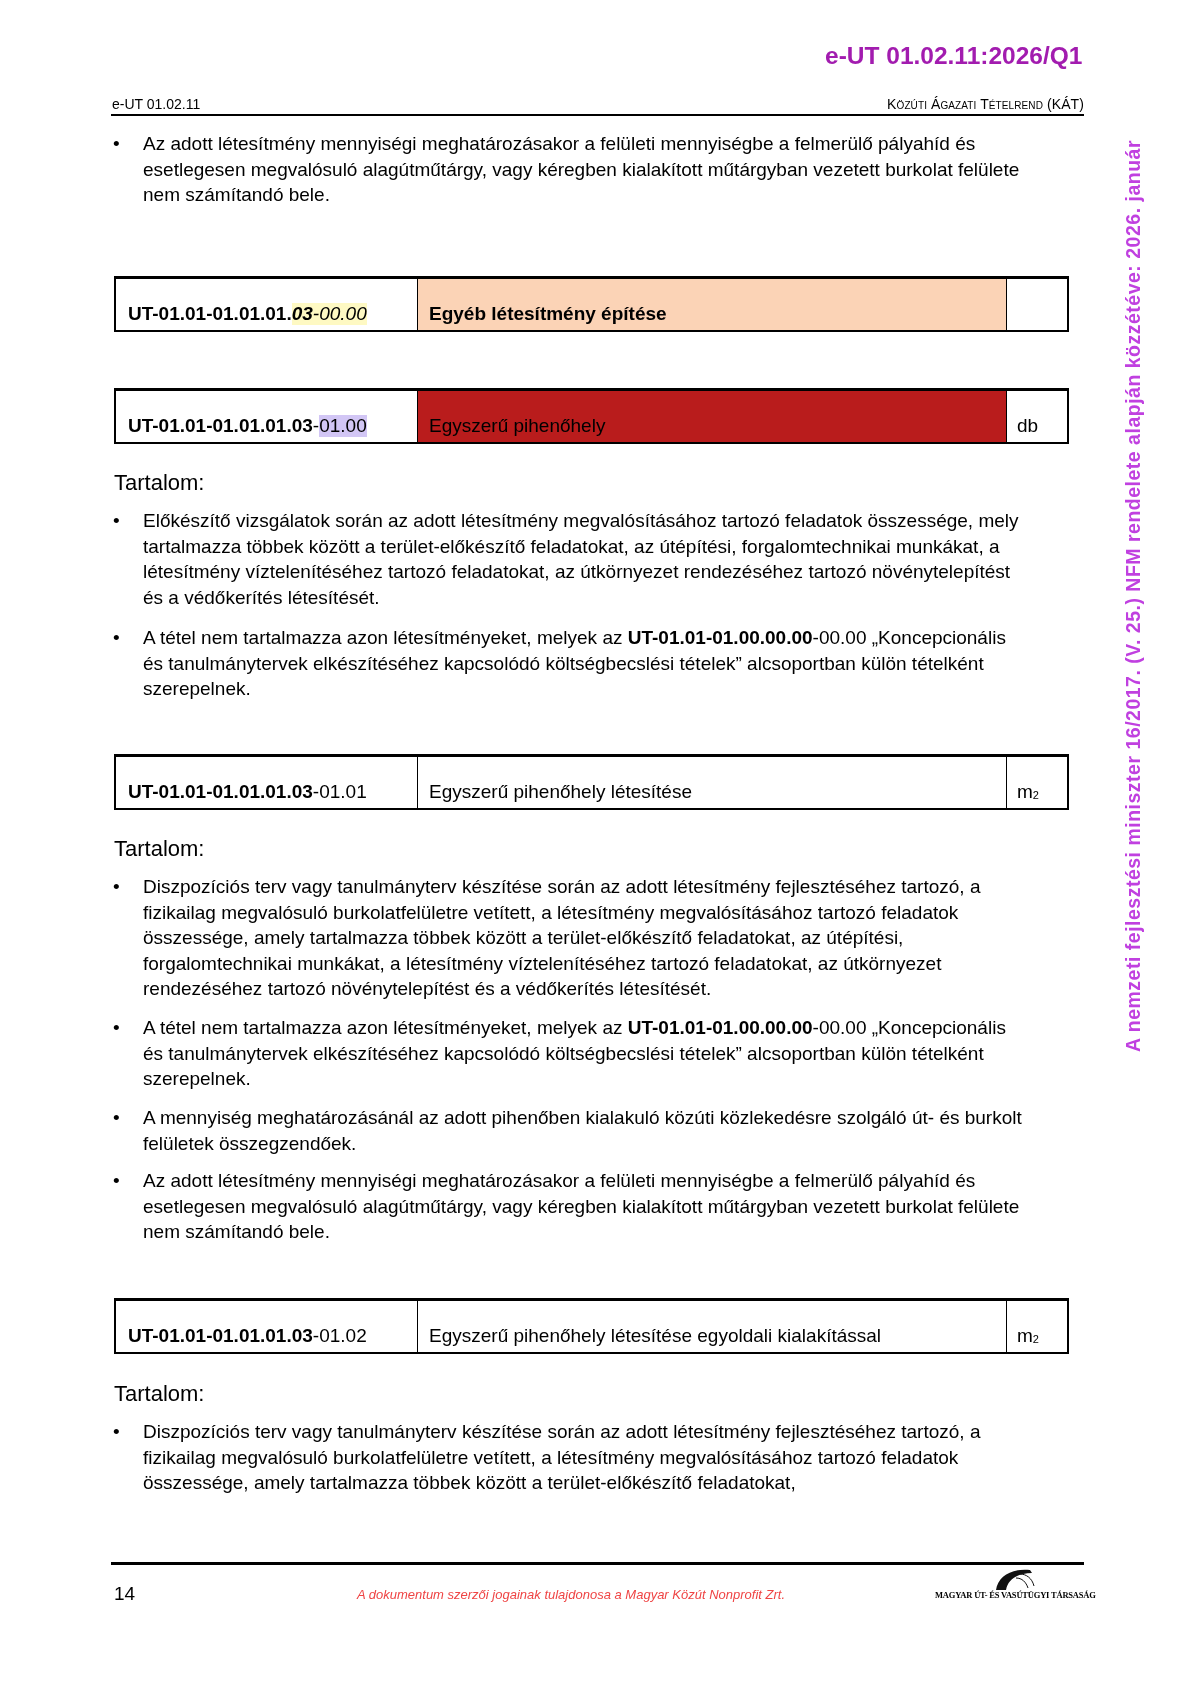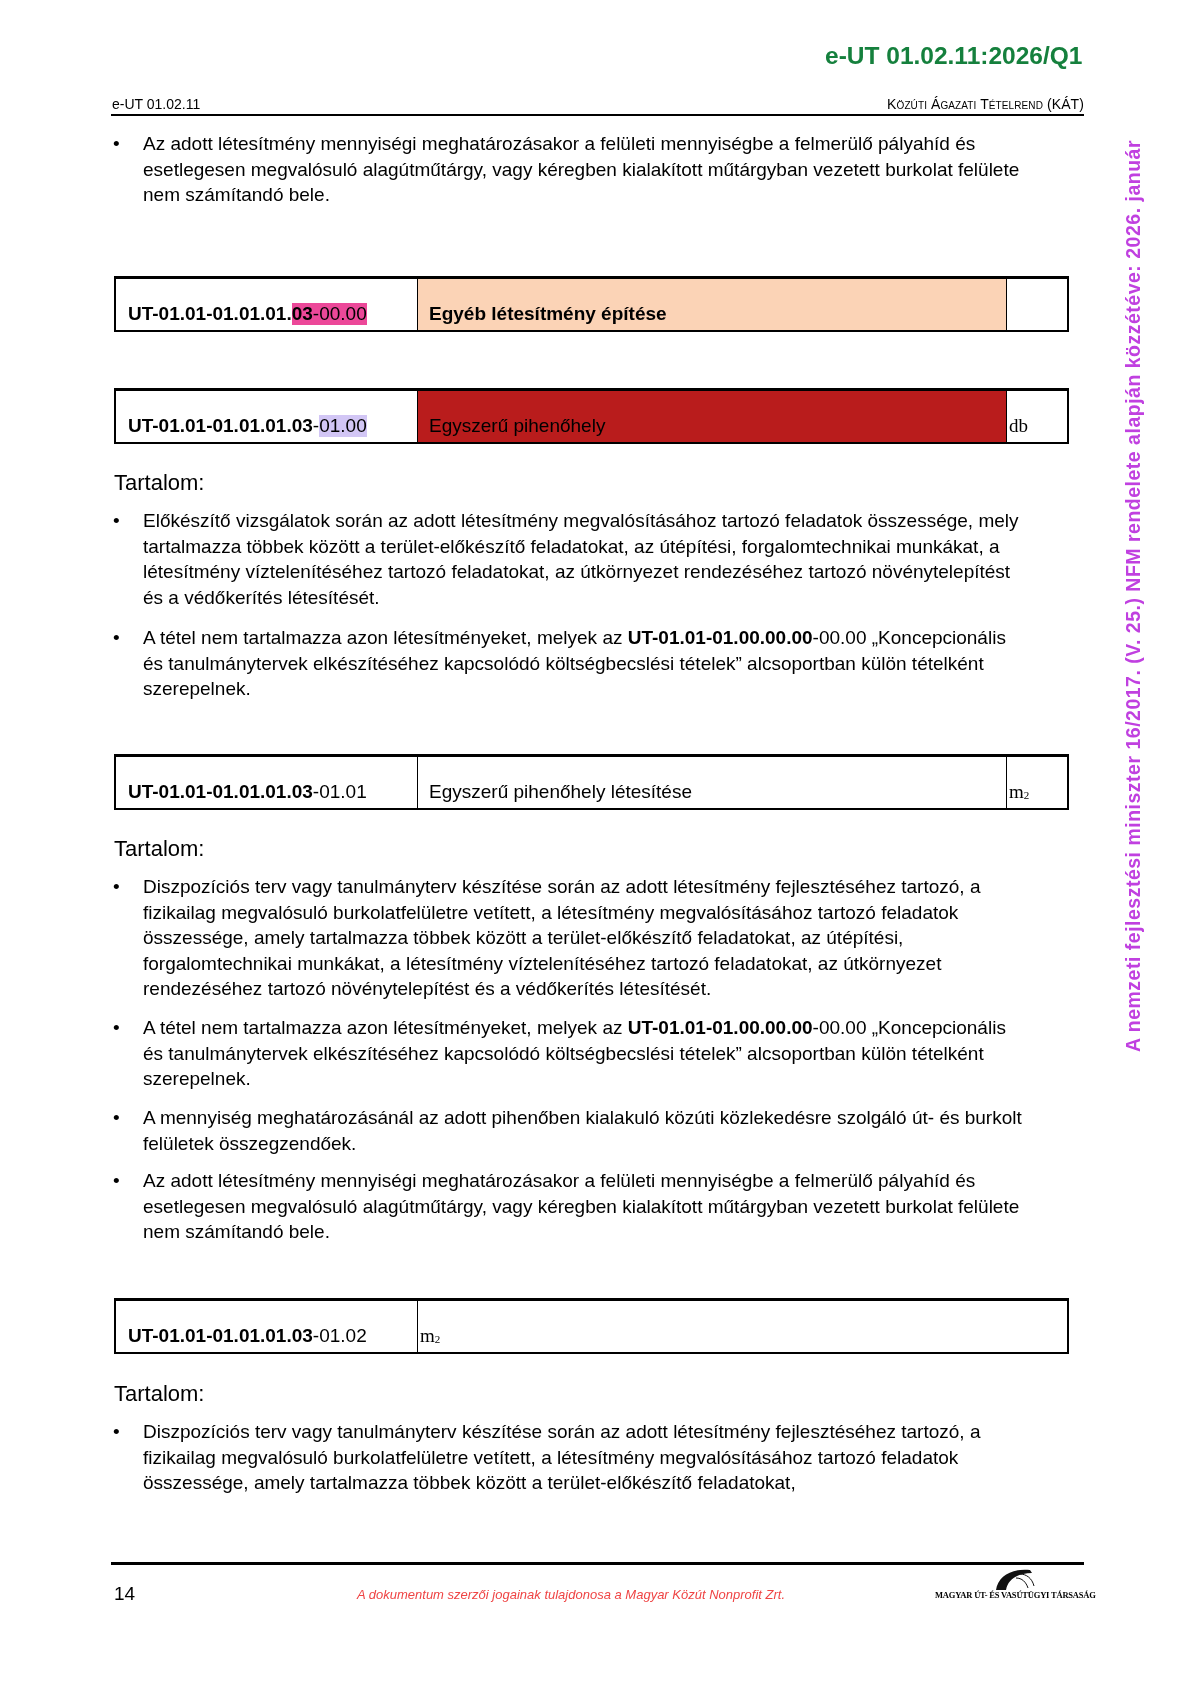--- a/index.html
+++ b/index.html
@@ -1,32 +1,32 @@
 <!DOCTYPE html>
 <html><head>
 <meta charset="utf-8">
 <style>
   html, body { margin:0; padding:0; background:#ffffff; }
   body { width:1190px; height:1684px; position:relative; overflow:hidden;
          font-family:"Liberation Sans", sans-serif; color:#000; }
   .abs { position:absolute; }
-  .doc-id { left:825px; top:42px; font-size:24.5px; font-weight:bold; color:#15803d; white-space:nowrap; }
+  .doc-id { left:825px; top:42px; font-size:24.5px; font-weight:bold; color:#a21caf; white-space:nowrap; }
   .hdr-left { left:112px; top:96px; font-size:14px; white-space:nowrap; }
   .hdr-right { right:106px; top:96px; font-size:14px; white-space:nowrap; font-variant:small-caps; letter-spacing:0.1px; }
   .hdr-rule { left:111px; top:114px; width:973px; height:2px; background:#000; }
   .bullet { left:113px; width:960px; font-size:19px; line-height:25.5px; }
   .bullet .dot { position:absolute; left:0; top:0; width:14px; }
   .bullet .txt { margin-left:30px; display:block; }
   .bullet b { font-weight:bold; }
   .tbl { left:114px; width:955px; height:56px; border:2px solid #000; border-top-width:3px; box-sizing:border-box; display:flex; }
   .tbl .c1 { width:302px; border-right:1px solid #000; display:flex; align-items:flex-end; padding:0 0 5px 12px; box-sizing:border-box; font-size:19px; white-space:nowrap; }
   .tbl .c2 { flex:1; border-right:1px solid #000; display:flex; align-items:flex-end; padding:0 17px 5px 11px; box-sizing:border-box; font-size:19px; white-space:nowrap; }
-  .tbl .c3 { width:60px; display:flex; align-items:flex-end; padding:0 0 5px 2px; box-sizing:border-box; font-size:19px;font-family:Liberation Serif, serif; }
+  .tbl .c3 { width:60px; display:flex; align-items:flex-end; padding:0 0 5px 10px; box-sizing:border-box; font-size:19px; }
   .tbl .c1 b { font-weight:bold; }
-  .hl-peach { background:#ec4899; }
+  .hl-peach { background:#fef9c3;font-style:italic; }
   .hl-lav { background:#d2c6f5; }
   .bg-peach { background:#fbd3b6; }
   .bg-lav { background:#b91c1c; }
   .bold { font-weight:bold; }
   sup { font-size:11px; vertical-align:top; position:relative; top:-2px; }
   .label { left:114px; font-size:22px; }
   .watermark { left:1122px; top:1052px; transform-origin:0 0; transform:rotate(-90deg); font-size:19.5px; font-weight:bold; color:#c040e0; white-space:nowrap; letter-spacing:0.5px; }
   .foot-rule { left:111px; top:1562px; width:973px; height:3px; background:#000; }
   .page-num { left:114px; top:1583px; font-size:19px; }
   .foot-text { left:357px; top:1587px; font-size:13px; font-style:italic; color:#ef4444; white-space:nowrap; }
@@ -102,20 +102,21 @@
 <div class="abs bullet" style="top:1168px;">
   <span class="dot">•</span>
   <span class="txt" style="width:880px;">Az adott létesítmény mennyiségi meghatározásakor a felületi mennyiségbe a felmerülő pályahíd és esetlegesen megvalósuló alagútműtárgy, vagy kéregben kialakított műtárgyban vezetett burkolat felülete nem számítandó bele.</span>
 </div>
 
 <div class="abs tbl" style="top:1298px;">
   <div class="c1">
     <b>UT-01.01-01.01.01.03</b>
       <span>-01.02</span>
   </div>
+  <div class="c2">Egyszerű pihenőhely létesítése egyoldali kialakítással</div>
   <div class="c3">
       <span>m</span>
       <sup>2</sup>
     </div>
 </div>
 <div class="abs label" style="top:1381px;">Tartalom:</div>
 <div class="abs bullet" style="top:1419px;">
   <span class="dot">•</span>
   <span class="txt" style="width:900px;">Diszpozíciós terv vagy tanulmányterv készítése során az adott létesítmény fejlesztéséhez tartozó, a fizikailag megvalósuló burkolatfelületre vetített, a létesítmény megvalósításához tartozó feladatok összessége, amely tartalmazza többek között a terület-előkészítő feladatokat,</span>
 </div>

